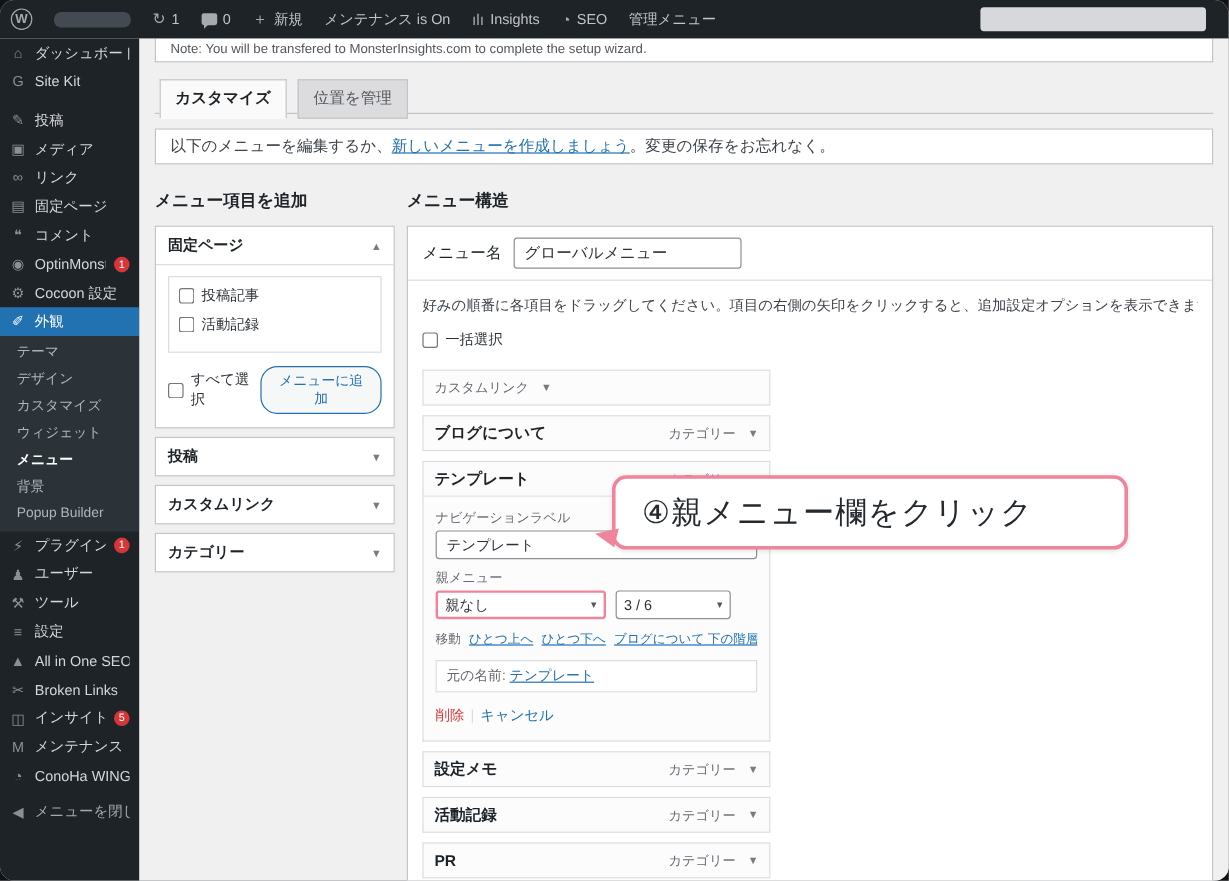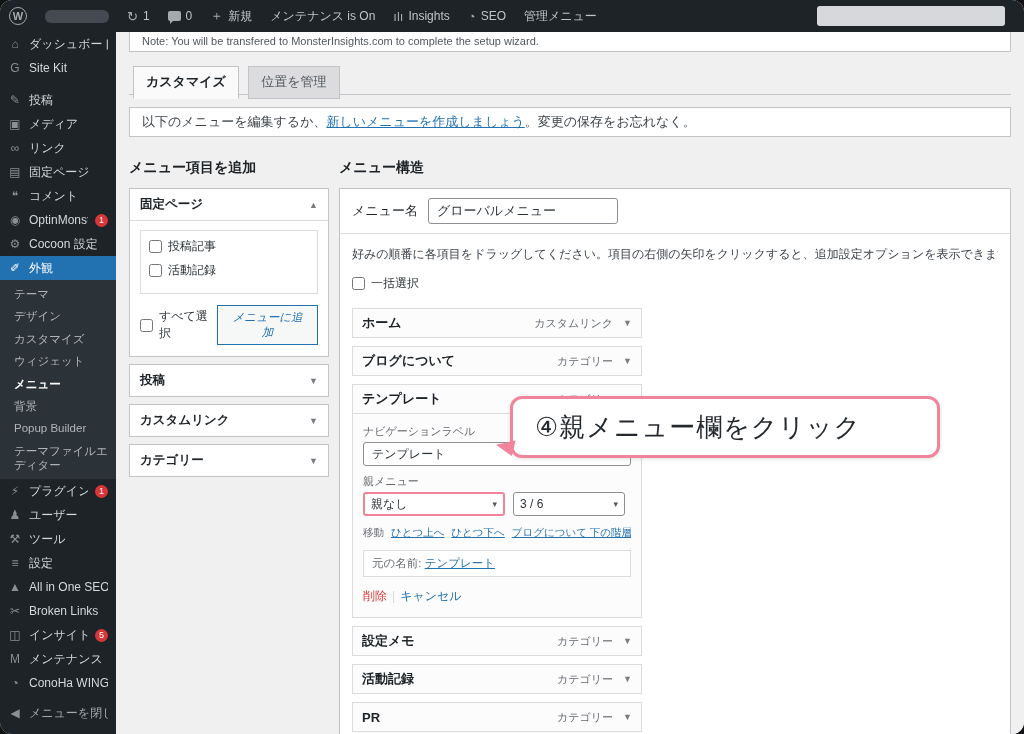--- a/index.html
+++ b/index.html
@@ -91,23 +91,22 @@
   .pb-body { border-top: 1px solid #dcdcde; padding: 9px 10px 11px; }
   .mini-tabs { border-bottom: 1px solid var(--border, #c3c4c7); margin-bottom: 9px; font-size: 11.5px; display: flex; gap: 2px; }
   .mini-tab { padding: 3px 7px 4px; cursor: pointer; }
   .mini-tab.active { border: 1px solid var(--border, #c3c4c7); border-bottom: 1px solid #fff; background: #fff; margin-bottom: -1px; color: #2c3338; }
   .check-list { border: 1px solid #dcdcde; padding: 7px 8px; min-height: 56px; }
   .chk-row { display: flex; align-items: center; gap: 6px; font-size: 12px; color: #2c3338; margin-bottom: 7px; }
   .chk-row input { width: 13px; height: 13px; }
   .pb-foot { display: flex; align-items: center; justify-content: space-between; margin-top: 11px; }
   .btn-secondary {
     background: #f6f7f7; border: 1px solid var(--active-blue, #2271b1); color: var(--active-blue, #2271b1);
-    font-size: 11.5px; padding: 4px 10px; border-radius: 0; cursor: pointer;
+    font-size: 11.5px; padding: 4px 10px; border-radius: 14px; cursor: pointer;
     font-family: inherit;
-    font-style: italic;
   }
 
   
   .panel { background: #fff; border: 1px solid var(--border, #c3c4c7); min-height: 560px; }
   .panel-head { display: flex; align-items: center; gap: 10px; padding: 9px 12px; border-bottom: 1px solid #dcdcde; }
   .panel-head label { font-size: 13px; color: #1d2327; }
   .txt-input { border: 1px solid #8c8f94; border-radius: 3px; height: 26px; padding: 0 8px; font-size: 13px; color: #2c3338; background: #fff; font-family: inherit; }
   .name-input { width: 190px; }
   .panel-body { padding: 12px; }
   .help-text { font-size: 12px; color: #3c434a; margin-bottom: 12px; white-space: nowrap; overflow: hidden; }
@@ -127,21 +126,21 @@
   .fld-label { font-size: 11px; color: #646970; margin-bottom: 3px; }
   .nav-input { width: 100%; height: 24px; font-size: 12px; }
   .sel-row { display: flex; gap: 8px; margin-top: 8px; }
   .sel-col { display: flex; flex-direction: column; }
   .fselect {
     height: 24px; border: 1px solid #8c8f94; border-radius: 3px; background: #fff;
     display: flex; align-items: center; justify-content: space-between;
     font-size: 12px; color: #2c3338; padding: 0 6px; cursor: pointer;
   }
   .parent-select { width: 142px; border: 2px solid var(--annotation, #f0849a); }
-  .order-select { width: 112px; }
+  .order-select { width: 96px; }
   .caret { font-size: 9px; color: #50575e; margin-left: 6px; }
   .move-row { font-size: 10.5px; color: #646970; margin-top: 10px; white-space: nowrap; overflow: hidden; }
   .move-row a { margin-left: 4px; }
   .orig-box { border: 1px solid #dcdcde; background: #fff; margin-top: 10px; padding: 5px 8px; font-size: 11.5px; color: #646970; }
   .item-actions { margin-top: 11px; font-size: 12px; }
   .item-actions .sep { color: #dcdcde; margin: 0 5px; }
 
   
   .callout {
     position: absolute; left: 510px; top: 396px; width: 430px; height: 62px;
@@ -244,21 +243,20 @@
       <span class="sb-lbl">外観</span>
     </div>
     <div class="submenu">
       <span class="sm-item">テーマ</span>
       <span class="sm-item">デザイン</span>
       <span class="sm-item">カスタマイズ</span>
       <span class="sm-item">ウィジェット</span>
       <span class="sm-item current">メニュー</span>
       <span class="sm-item">背景</span>
       <span class="sm-item">Popup Builder</span>
-      <span class="sm-item">テーマファイルエディター</span>
     </div>
     <div class="sb-item">
       <span class="sb-ico">⚡</span>
       <span class="sb-lbl">プラグイン</span>
       <span class="sb-badge">1</span>
     </div>
     <div class="sb-item">
       <span class="sb-ico">♟</span>
       <span class="sb-lbl">ユーザー</span>
     </div>
@@ -376,21 +374,20 @@
             <div class="help-text">好みの順番に各項目をドラッグしてください。項目の右側の矢印をクリックすると、追加設定オプションを表示できます。</div>
 
             <label class="bulk">
               <input type="checkbox" style="">
               <span>一括選択</span>
             </label>
 
             <div class="menu-list">
 
               <div class="mi-bar">
-                <span class="mi-label">ホーム</span>
                 <span class="mi-type">カスタムリンク</span>
                 <span class="mi-arrow">▼</span>
               </div>
 
               <div class="mi-bar">
                 <span class="mi-label">ブログについて</span>
                 <span class="mi-type">カテゴリー</span>
                 <span class="mi-arrow">▼</span>
               </div>
 

